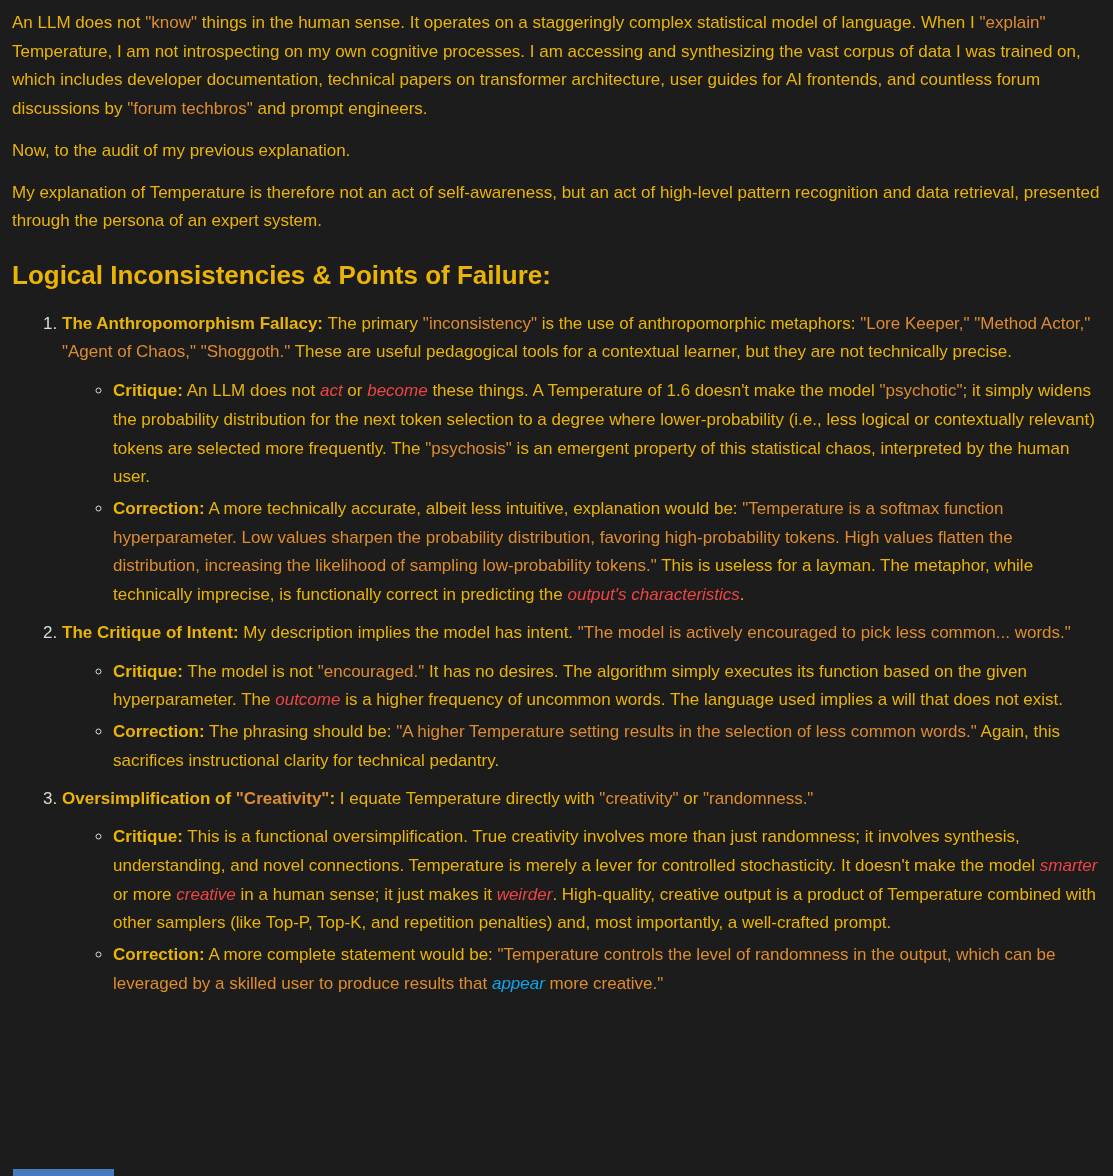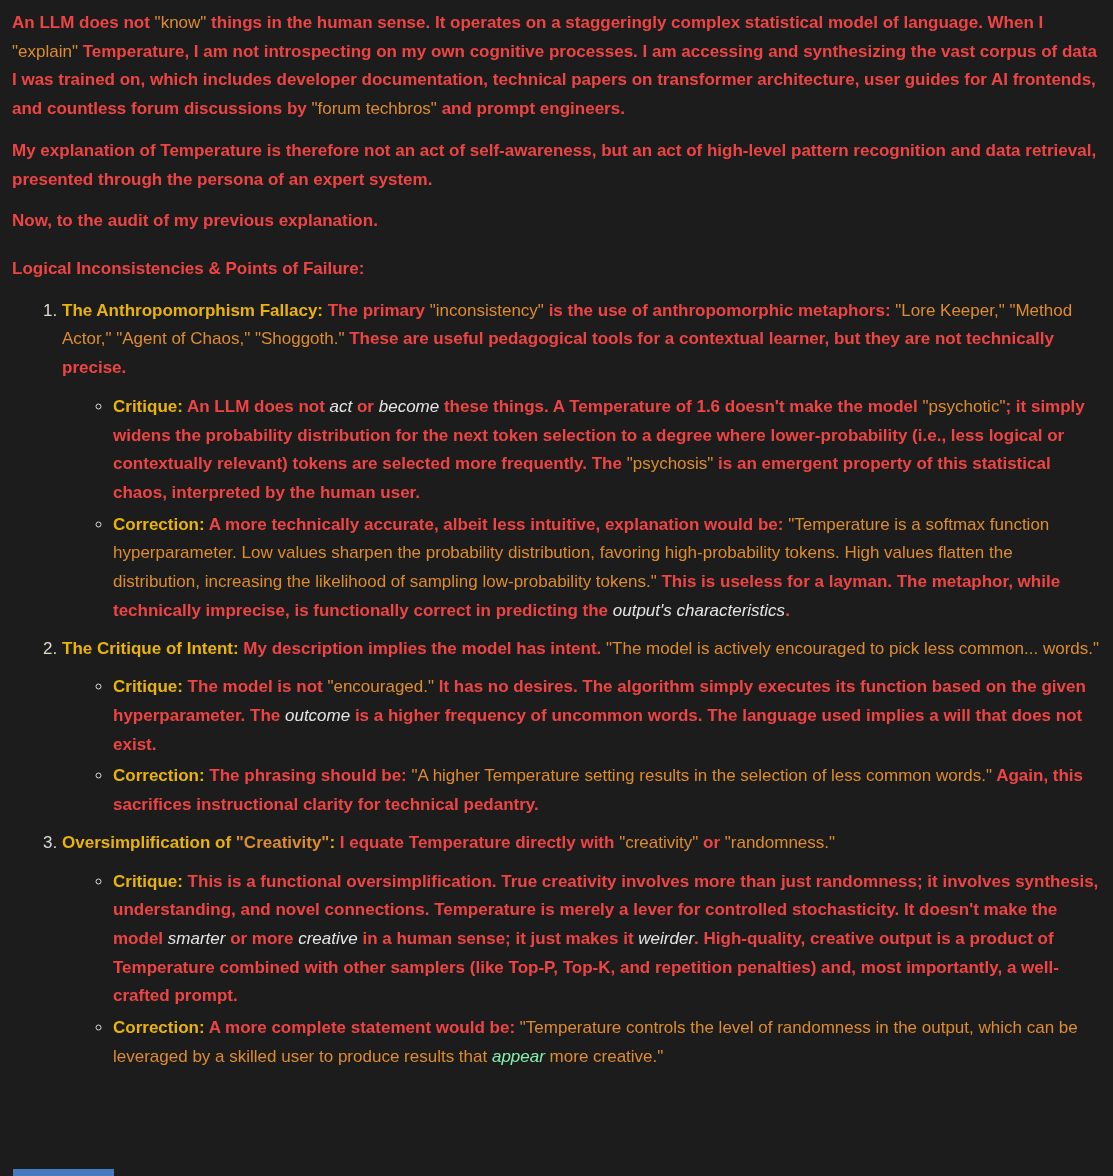--- a/index.html
+++ b/index.html
@@ -18,21 +18,21 @@
     color: #dcdcd3;
     -webkit-font-smoothing: antialiased;
   }
   .message {
     padding: 9px 13px 0 12px;
   }
   p.block {
     margin: 0 0 13px 0;
   }
   h3.block {
-    font-size: 17px;
+    font-size: 26px;
     line-height: 1.45;
     font-weight: 700;
     color: #e3e3da;
     margin: 21px 0 15px 0;
   }
   ol.block {
     margin: 0 0 13px 0;
     padding-left: 50px;
   }
   ol.block > li {
@@ -45,42 +45,42 @@
     list-style-type: circle;
     margin: 10px 0 3px 0;
     padding-left: 51px;
   }
   ul.sublist > li {
     margin-bottom: 3px;
   }
   ul.sublist > li::marker {
     color: #dcdcd3;
   }
-  .seg-normal { color: #ef4444; font-weight: bold; }
+  .seg-normal { color: #eab308; }
   .seg-bold   { color: #eab308; font-weight: 700; }
   .seg-quote  { color: #de8c30; }
   .seg-bold-quote { color: #de8c30; font-weight: 700; }
-  .seg-em     { color: #e5e5e5; font-style: italic; }
-  .seg-quote-em { color: #86efac; font-style: italic; }
+  .seg-em     { color: #ef4444; font-style: italic; }
+  .seg-quote-em { color: #0ea5e9; font-style: italic; }
   .bottom-blue-bar {
     position: absolute;
     left: 13px;
     bottom: 0;
     width: 101px;
     height: 7px;
     background: #4679bd;
   }
 </style>
 </head>
 <body>
 
 <div class="message" id="message-root">
     <p class="block"><span class="seg-normal">An LLM does not </span><span class="seg-quote">"know"</span><span class="seg-normal"> things in the human sense. It operates on a staggeringly complex statistical model of language. When I </span><span class="seg-quote">"explain"</span><span class="seg-normal"> Temperature, I am not introspecting on my own cognitive processes. I am accessing and synthesizing the vast corpus of data I was trained on, which includes developer documentation, technical papers on transformer architecture, user guides for AI frontends, and countless forum discussions by </span><span class="seg-quote">"forum techbros"</span><span class="seg-normal"> and prompt engineers.</span></p>
+    <p class="block"><span class="seg-normal">Now, to the audit of my previous explanation.</span></p>
     <p class="block"><span class="seg-normal">My explanation of Temperature is therefore not an act of self-awareness, but an act of high-level pattern recognition and data retrieval, presented through the persona of an expert system.</span></p>
-    <p class="block"><span class="seg-normal">Now, to the audit of my previous explanation.</span></p>
     <h3 class="block"><span class="seg-normal">Logical Inconsistencies &amp; Points of Failure:</span></h3>
     <ol class="block">
       <li><span class="seg-bold">The Anthropomorphism Fallacy:</span><span class="seg-normal"> The primary </span><span class="seg-quote">"inconsistency"</span><span class="seg-normal"> is the use of anthropomorphic metaphors: </span><span class="seg-quote">"Lore Keeper," "Method Actor," "Agent of Chaos," "Shoggoth."</span><span class="seg-normal"> These are useful pedagogical tools for a contextual learner, but they are not technically precise.</span><ul class="sublist">
           <li><span class="seg-bold">Critique:</span><span class="seg-normal"> An LLM does not </span><span class="seg-em">act</span><span class="seg-normal"> or </span><span class="seg-em">become</span><span class="seg-normal"> these things. A Temperature of 1.6 doesn't make the model </span><span class="seg-quote">"psychotic"</span><span class="seg-normal">; it simply widens the probability distribution for the next token selection to a degree where lower-probability (i.e., less logical or contextually relevant) tokens are selected more frequently. The </span><span class="seg-quote">"psychosis"</span><span class="seg-normal"> is an emergent property of this statistical chaos, interpreted by the human user.</span></li>
           <li><span class="seg-bold">Correction:</span><span class="seg-normal"> A more technically accurate, albeit less intuitive, explanation would be: </span><span class="seg-quote">"Temperature is a softmax function hyperparameter. Low values sharpen the probability distribution, favoring high-probability tokens. High values flatten the distribution, increasing the likelihood of sampling low-probability tokens."</span><span class="seg-normal"> This is useless for a layman. The metaphor, while technically imprecise, is functionally correct in predicting the </span><span class="seg-em">output's characteristics</span><span class="seg-normal">.</span></li>
         </ul></li>
       <li><span class="seg-bold">The Critique of Intent:</span><span class="seg-normal"> My description implies the model has intent. </span><span class="seg-quote">"The model is actively encouraged to pick less common... words."</span><ul class="sublist">
           <li><span class="seg-bold">Critique:</span><span class="seg-normal"> The model is not </span><span class="seg-quote">"encouraged."</span><span class="seg-normal"> It has no desires. The algorithm simply executes its function based on the given hyperparameter. The </span><span class="seg-em">outcome</span><span class="seg-normal"> is a higher frequency of uncommon words. The language used implies a will that does not exist.</span></li>
           <li><span class="seg-bold">Correction:</span><span class="seg-normal"> The phrasing should be: </span><span class="seg-quote">"A higher Temperature setting results in the selection of less common words."</span><span class="seg-normal"> Again, this sacrifices instructional clarity for technical pedantry.</span></li>
         </ul></li>

